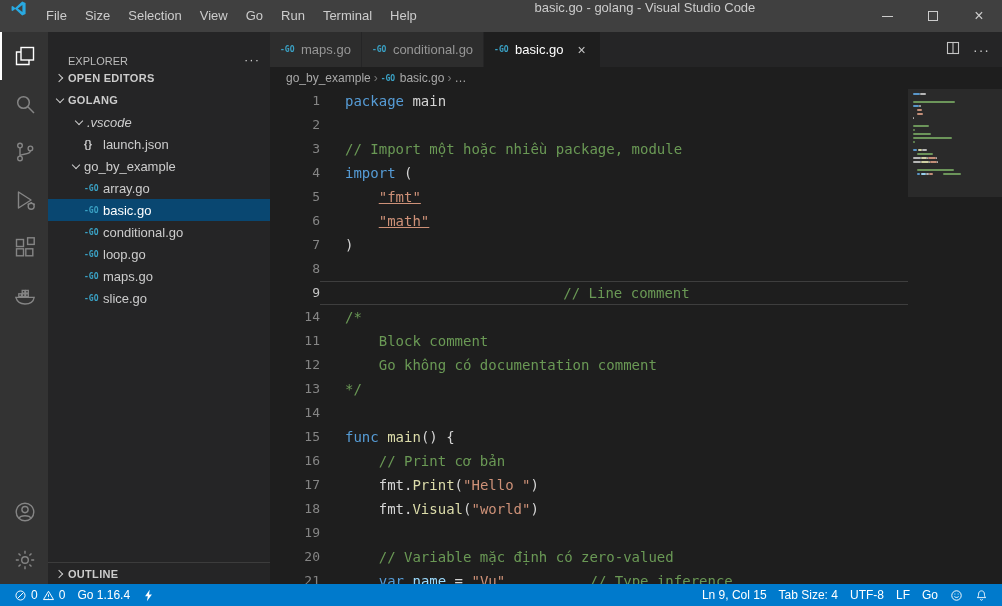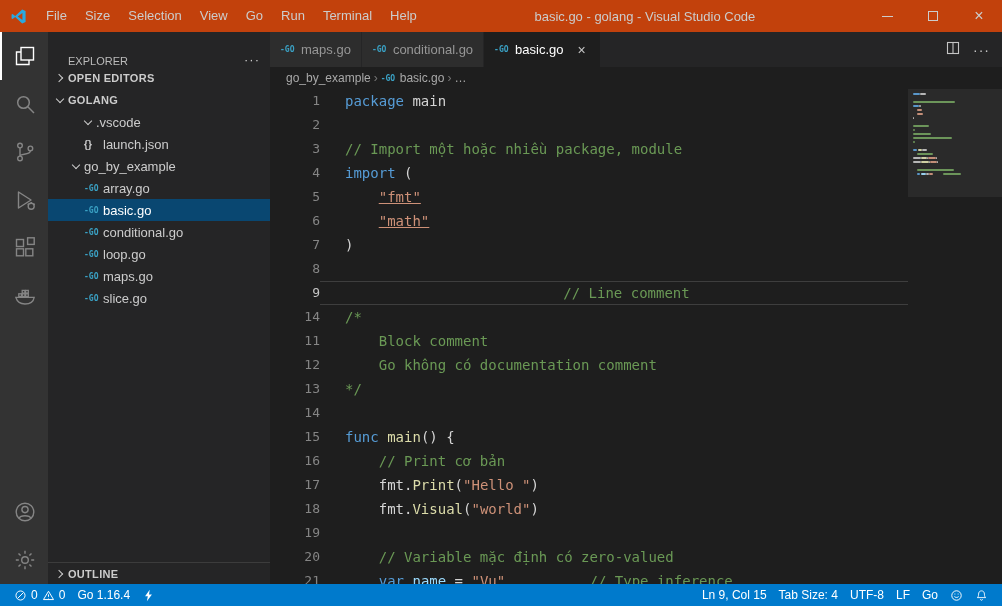--- a/index.html
+++ b/index.html
@@ -1,20 +1,20 @@
 <!DOCTYPE html>
 <html><head>
 <meta charset="utf-8">
 <style>
   * { margin:0; padding:0; box-sizing:border-box; }
   html,body { width:1002px; height:606px; overflow:hidden; background:#1e1e1e;
     font-family:"Liberation Sans", sans-serif; }
 
   
-  .titlebar { height:32px; background:#c2410c; display:flex; align-items:center;
+  .titlebar { height:32px; background:#404040; display:flex; 
     color:#cccccc; font-size:13px; }
   .logo { width:17px; height:17px; margin:0 10px; display:flex; flex:none; }
   .menubar { display:flex; height:32px; }
   .menu-item { padding:0 9px; line-height:32px; white-space:nowrap; }
   .window-title { flex:1; text-align:center; white-space:nowrap; overflow:hidden; color:#cccccc; }
   .window-controls { display:flex; height:32px; flex:none; }
   .wc { width:46px; display:flex; align-items:center; justify-content:center; color:#cccccc; }
   .wc-min { width:11px; height:1px; background:#cccccc; display:inline-block; }
   .wc-max { width:10px; height:10px; border:1px solid #cccccc; display:inline-block; }
   .wc-close { font-size:16px; line-height:1; }
@@ -201,21 +201,21 @@
     </div>
     <div class="sec-row">
       <span class="chev"></span>
       <span class="label">OPEN EDITORS</span>
     </div>
     <div class="sec-row">
       <span class="chev down"></span>
       <span class="label">GOLANG</span>
     </div>
     <div id="tree">
-        <div class="tree-row" style="padding-left: 32px;">
+        <div class="tree-row" style="padding-left: 23px; font-style: italic;">
           <span class="chev down"></span>
           <span class="tree-label">.vscode</span>
         </div>
         <div class="tree-row" style="padding-left: 36px;">
           <span class="json-badge">{}</span>
           <span class="tree-label">launch.json</span>
         </div>
         <div class="tree-row" style="padding-left: 20px;">
           <span class="chev down"></span>
           <span class="tree-label">go_by_example</span>

